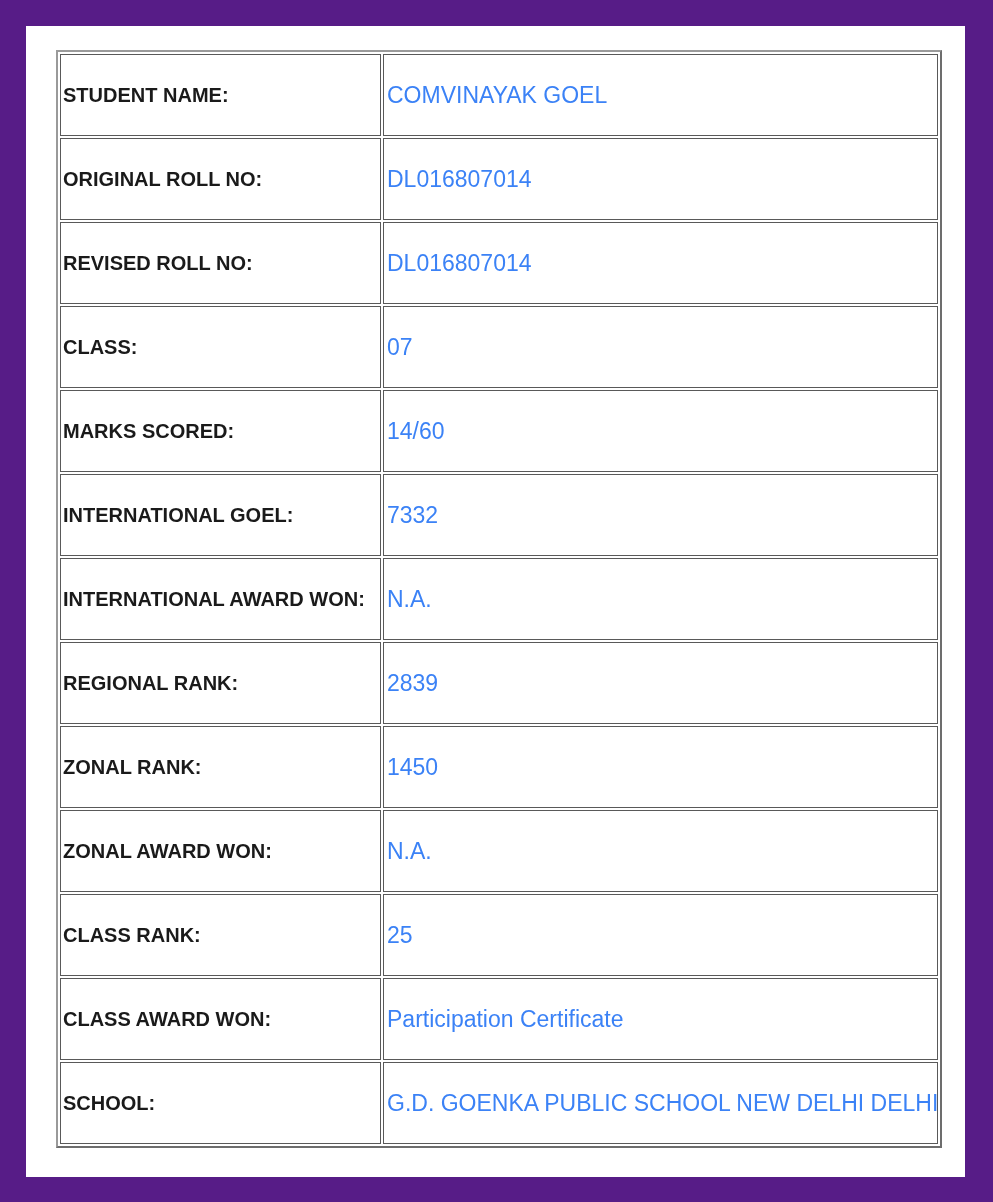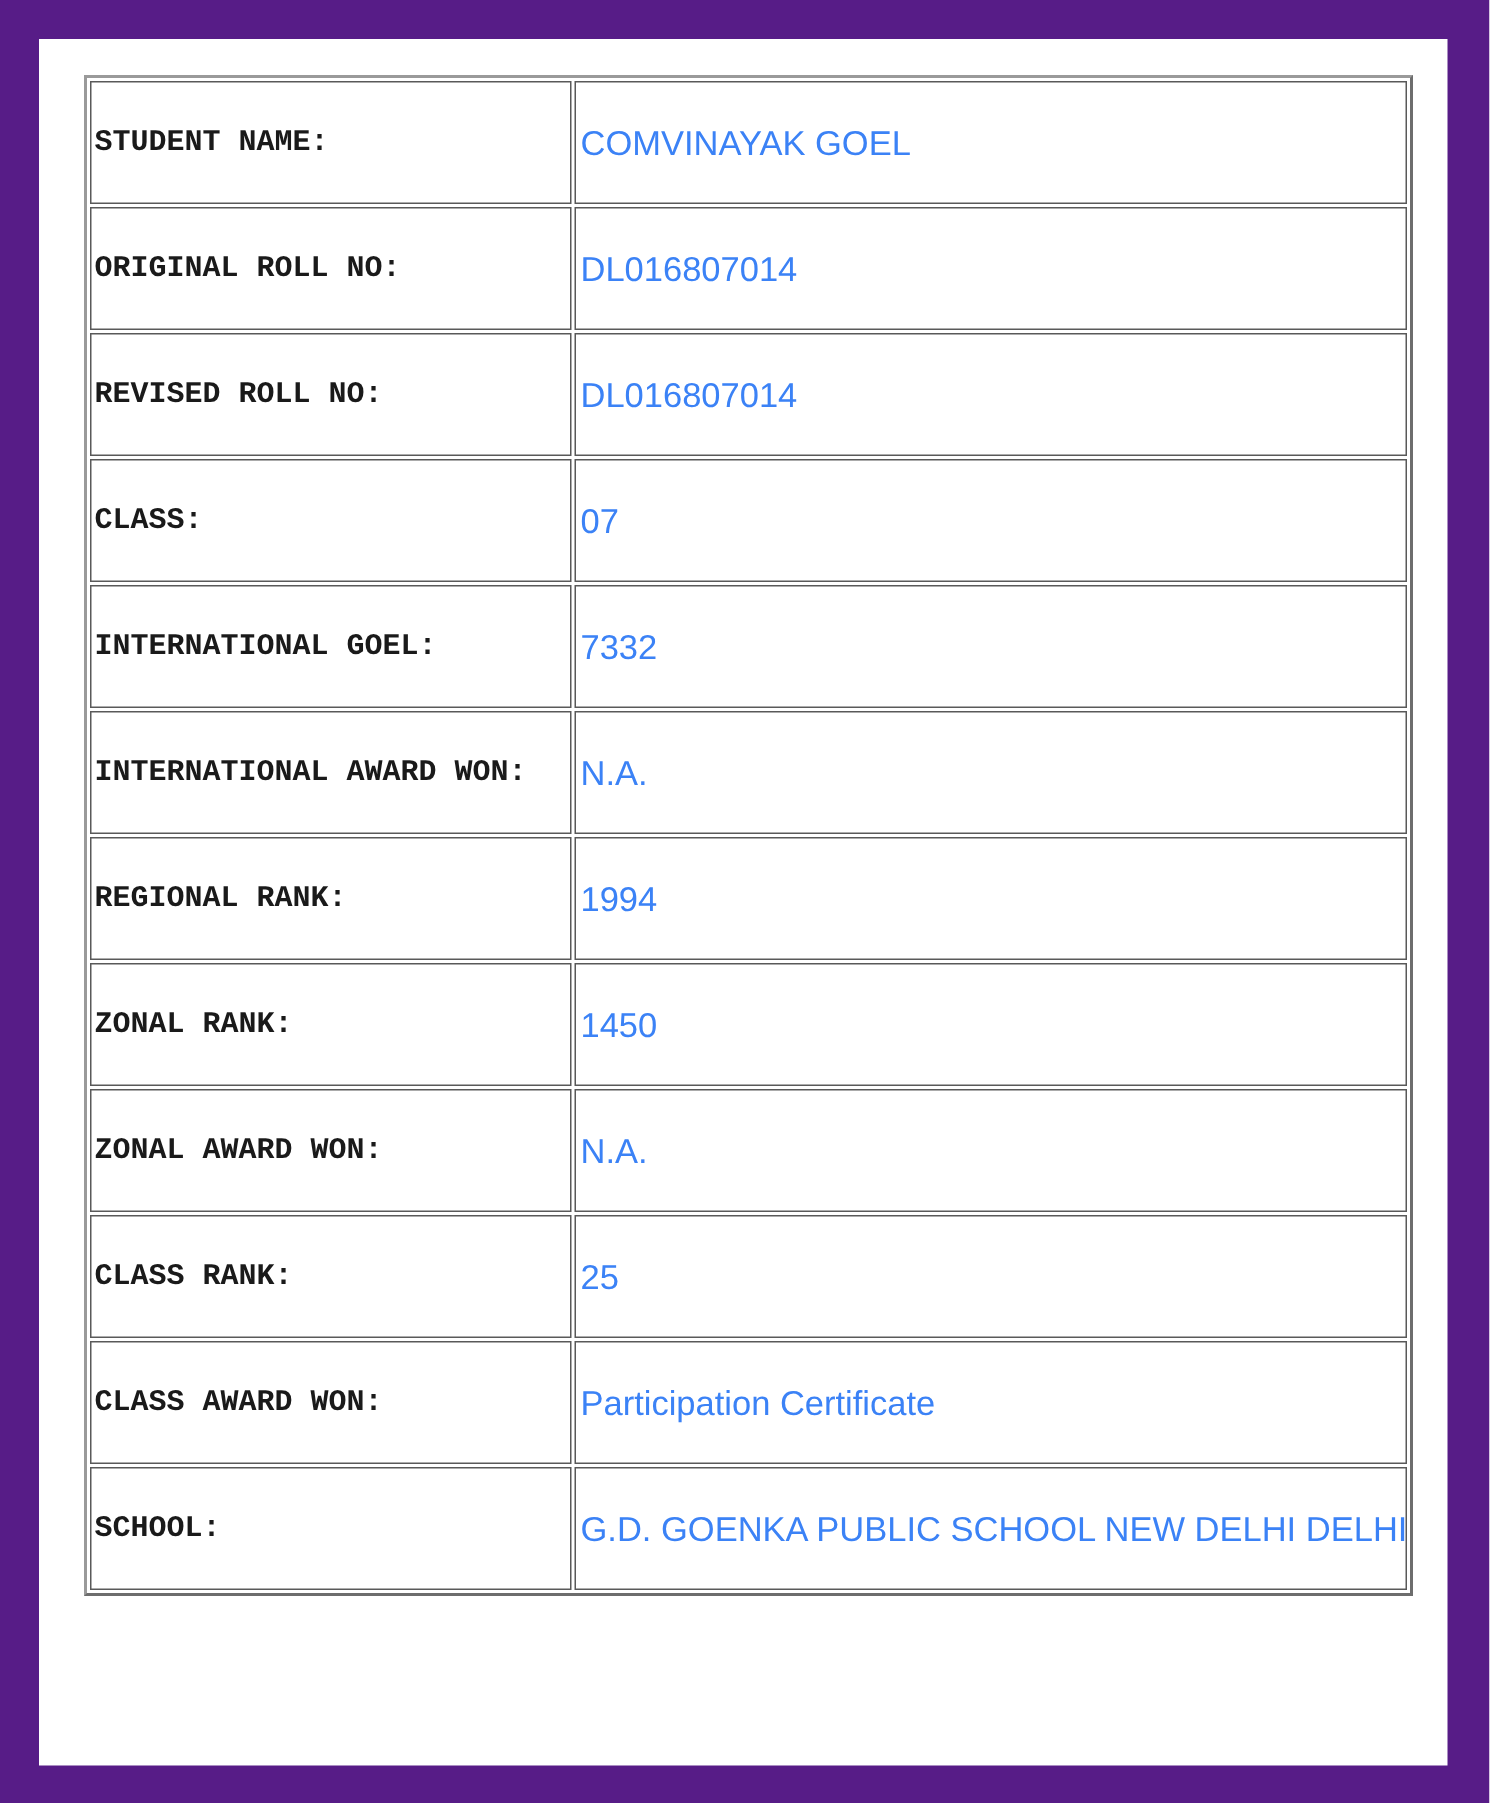--- a/index.html
+++ b/index.html
@@ -37,21 +37,20 @@
     background: #ffffff;
     overflow: hidden;
     white-space: nowrap;
   }
   td.cell-label {
     width: 316px;
     padding: 0 1px 0 2px;
     font-weight: bold;
     font-size: 20px;
     color: #1a1a1a;
-    font-family: Liberation Mono, monospace;
   }
   td.cell-value {
     padding: 0 1px 0 3px;
     font-weight: normal;
     font-size: 23px;
     color: #3b82f6;
   }
 </style>
 </head>
 <body>
@@ -69,30 +68,34 @@
       </tr>
       <tr>
         <td class="cell-label">REVISED ROLL NO:</td>
         <td class="cell-value">DL016807014</td>
       </tr>
       <tr>
         <td class="cell-label">CLASS:</td>
         <td class="cell-value">07</td>
       </tr>
       <tr>
+        <td class="cell-label">MARKS SCORED:</td>
+        <td class="cell-value">14/60</td>
+      </tr>
+      <tr>
         <td class="cell-label">INTERNATIONAL GOEL:</td>
         <td class="cell-value">7332</td>
       </tr>
       <tr>
         <td class="cell-label">INTERNATIONAL AWARD WON:</td>
         <td class="cell-value">N.A.</td>
       </tr>
       <tr>
         <td class="cell-label">REGIONAL RANK:</td>
-        <td class="cell-value">1994</td>
+        <td class="cell-value">2839</td>
       </tr>
       <tr>
         <td class="cell-label">ZONAL RANK:</td>
         <td class="cell-value">1450</td>
       </tr>
       <tr>
         <td class="cell-label">ZONAL AWARD WON:</td>
         <td class="cell-value">N.A.</td>
       </tr>
       <tr>

